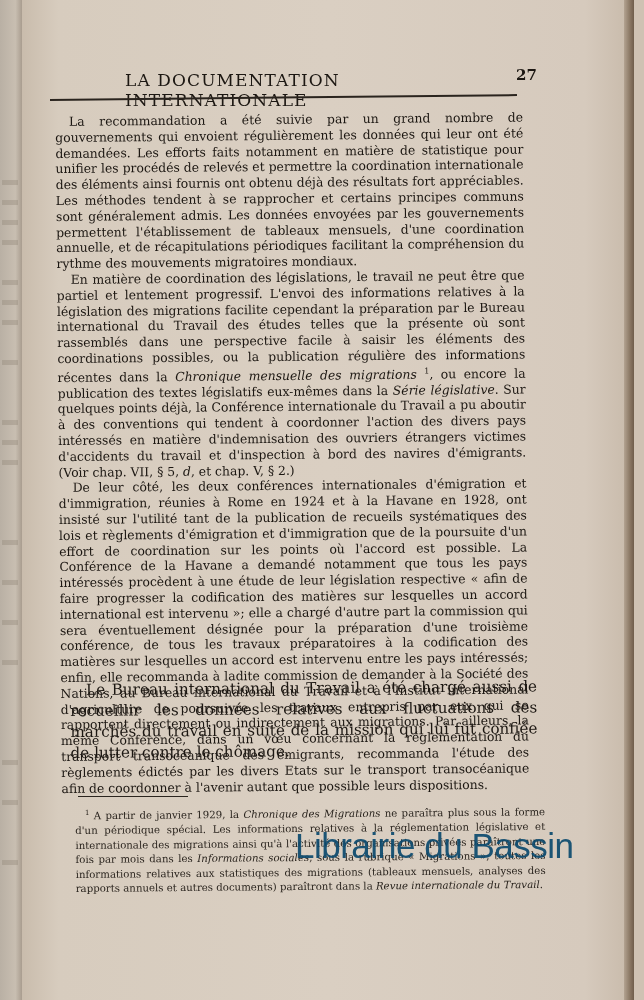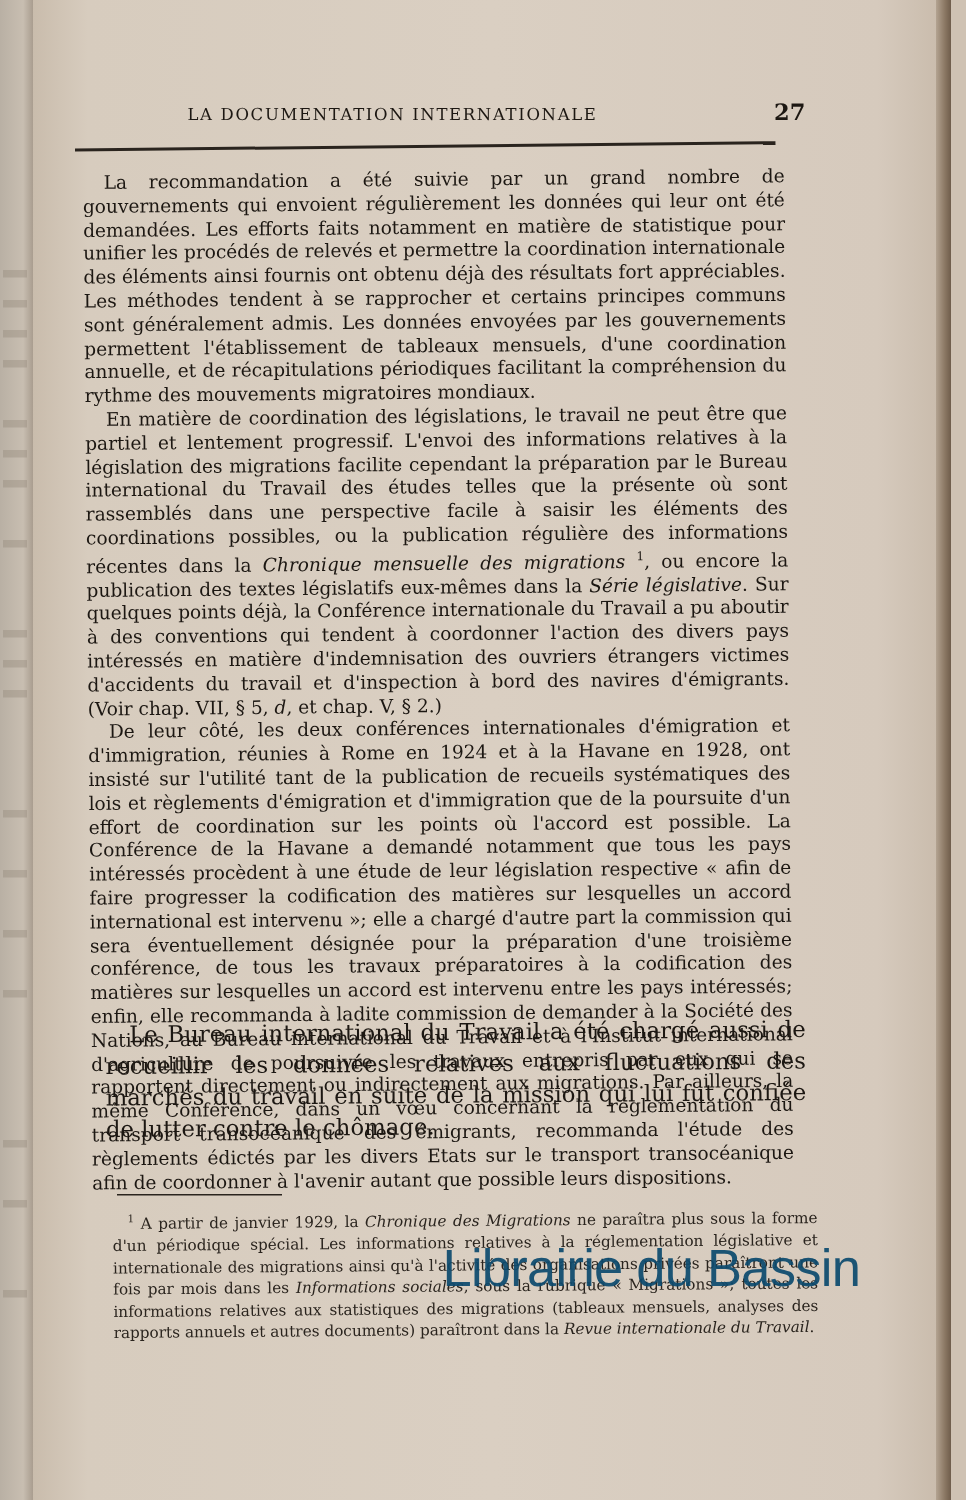--- a/index.html
+++ b/index.html
@@ -21,21 +21,21 @@
   .page {
     position: absolute; left: 22px; top: 0; width: 612px; height: 1000px;
     background: linear-gradient(90deg, #c9bcac 0%, #d7ccbe 6%, #dacfc2 50%, #d6cabd 92%, #c7b9a9 100%);
   }
   .page-edge {
     position: absolute; right: 0; top: 0; width: 10px; height: 1000px;
     background: linear-gradient(90deg, #b3a391 0%, #8a7763 60%, #6f5d4b 100%);
   }
   .running-head {
     position: absolute; left: 125px; top: 70px; width: 392px;
-    font-size: 11px; letter-spacing: 1.1px;
+    font-size: 17px; letter-spacing: 1.1px;
   }
   .page-number {
     position: absolute; left: 516px; top: 66px; font-size: 15px; font-weight: bold;
   }
   .head-rule {
     position: absolute; left: 50px; top: 99px; width: 467px; height: 1.5px;
     background: #2a241e; transform: rotate(-0.6deg); transform-origin: left;
   }
   .body-text {
     position: absolute; left: 55px; top: 114px; width: 468px;

